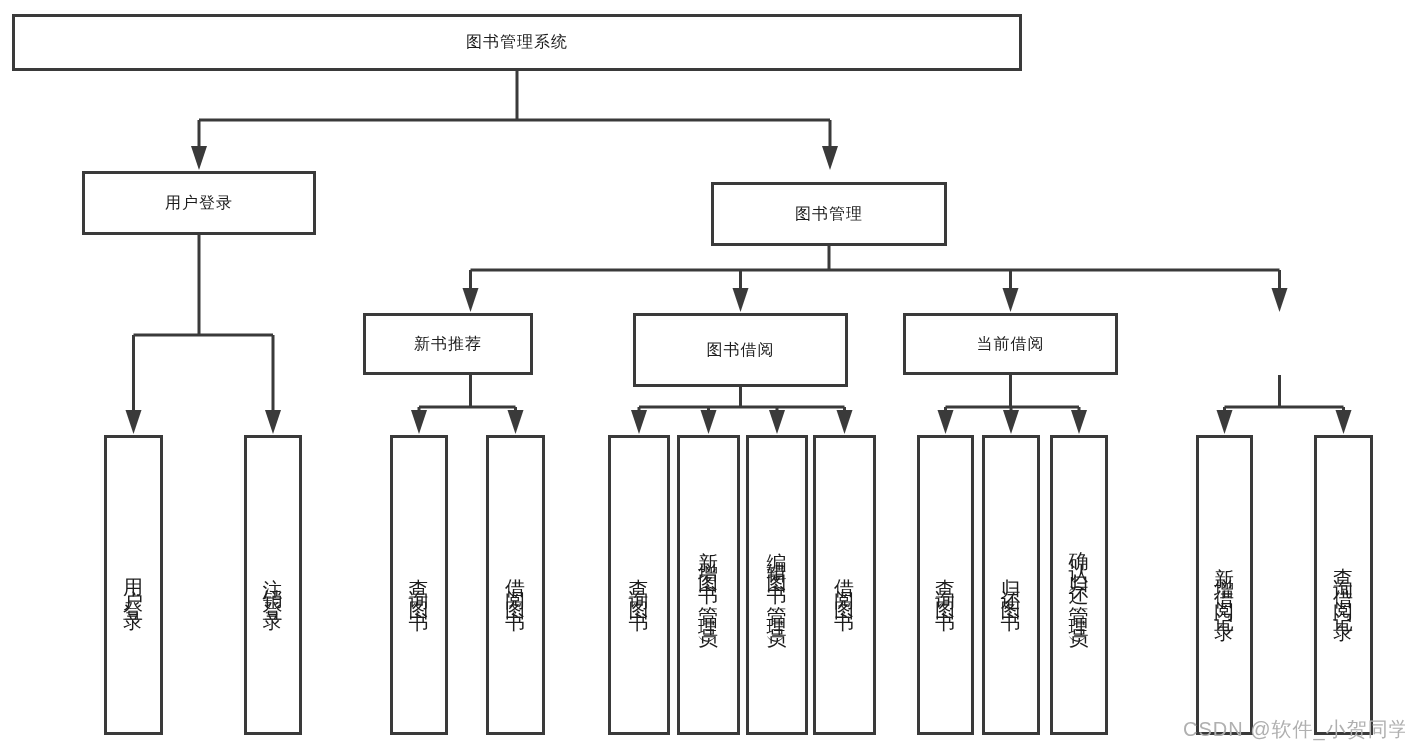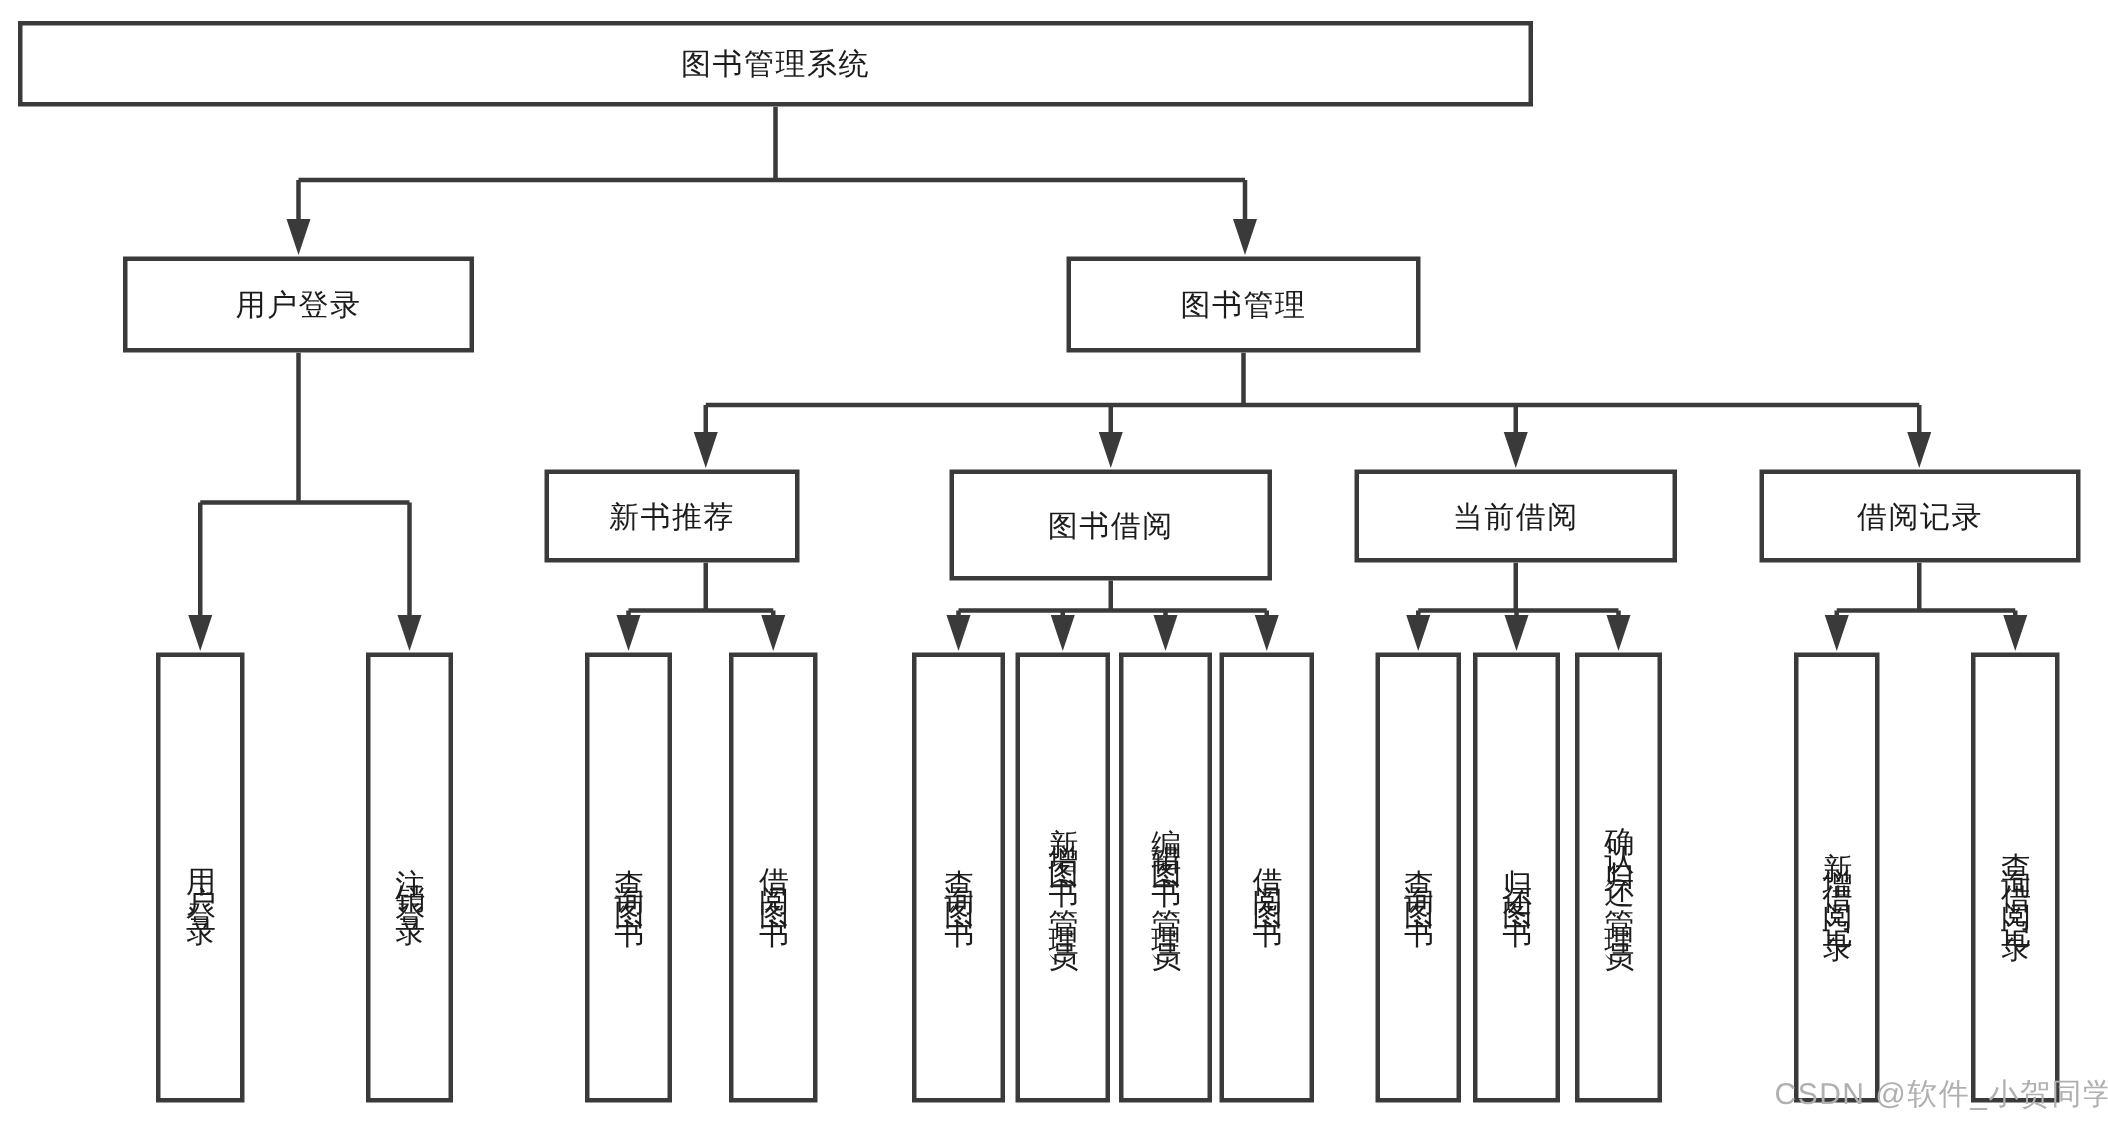--- a/index.html
+++ b/index.html
@@ -36,21 +36,21 @@
   }
   .hbox {
     position: absolute;
     border: 3px solid var(--line);
     background: #fff;
     display: flex;
     align-items: center;
     justify-content: center;
   }
   .hbox .lbl {
-    font-size: 20px;
+    font-size: 16px;
     letter-spacing: 1px;
     color: var(--text);
     white-space: nowrap;
     font-family: Liberation Mono, monospace;
   }
   .vbox {
     position: absolute;
     top: 435px;
     height: 300px;
     border: 3px solid var(--line);
@@ -134,36 +134,33 @@
     </g>
   </svg>
 
   <div class="hbox" style="left:12px; top:14px; width:1010px; height:57px">
     <span class="lbl">图书管理系统</span>
   </div>
 
   <div class="hbox" style="left:82px; top:171px; width:234px; height:64px">
     <span class="lbl">用户登录</span>
   </div>
-  <div class="hbox" style="left:711px; top:171px; width:236px; height:64px">
+  <div class="hbox" style="left:711px; top:182px; width:236px; height:64px">
     <span class="lbl">图书管理</span>
   </div>
 
   <div class="hbox" style="left:363px; top:313px; width:170px; height:62px">
     <span class="lbl">新书推荐</span>
   </div>
   <div class="hbox" style="left:633px; top:313px; width:215px; height:74px">
     <span class="lbl">图书借阅</span>
   </div>
   <div class="hbox" style="left:903px; top:313px; width:215px; height:62px">
     <span class="lbl">当前借阅</span>
   </div>
-  <div class="hbox" style="left:1173px; top:313px; width:214px; height:62px">
-    <span class="lbl">借阅记录</span>
-  </div>
 
   <div class="vbox" style="left:104px; width:59px">
     <span class="vlbl">用户登录</span>
   </div>
   <div class="vbox" style="left:244px; width:58px">
     <span class="vlbl">注销登录</span>
   </div>
 
   <div class="vbox" style="left:390px; width:58px">
     <span class="vlbl">查询图书</span>

